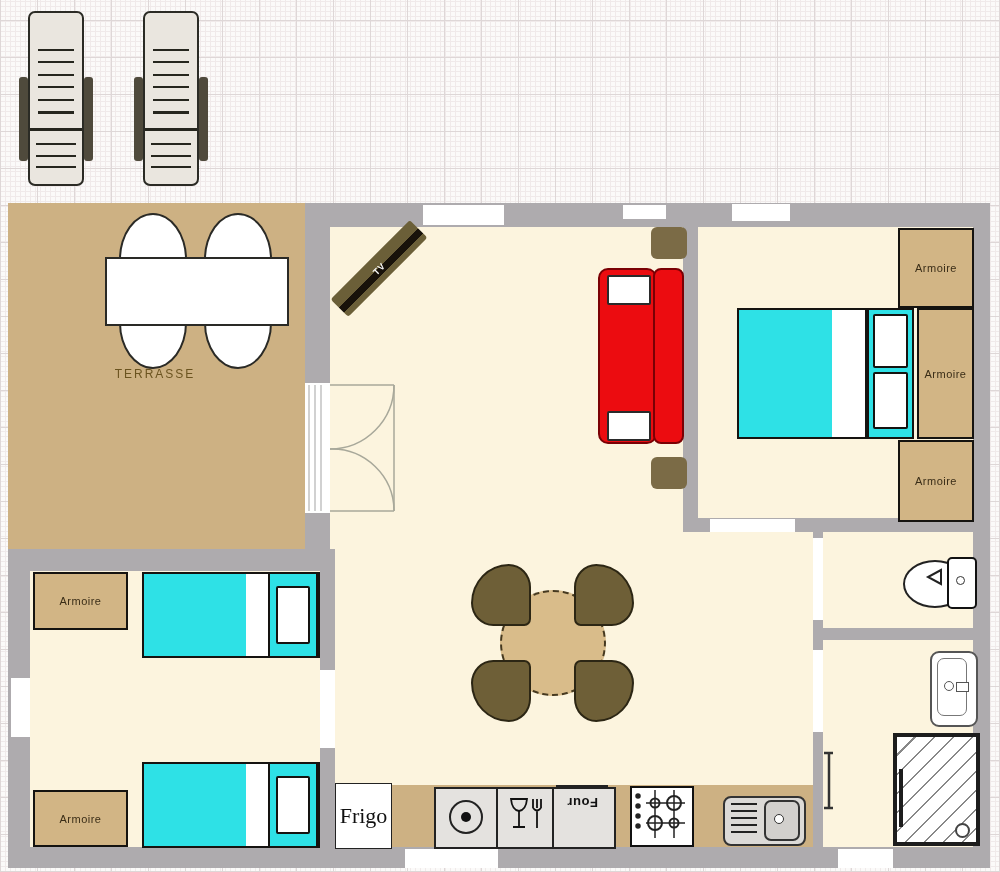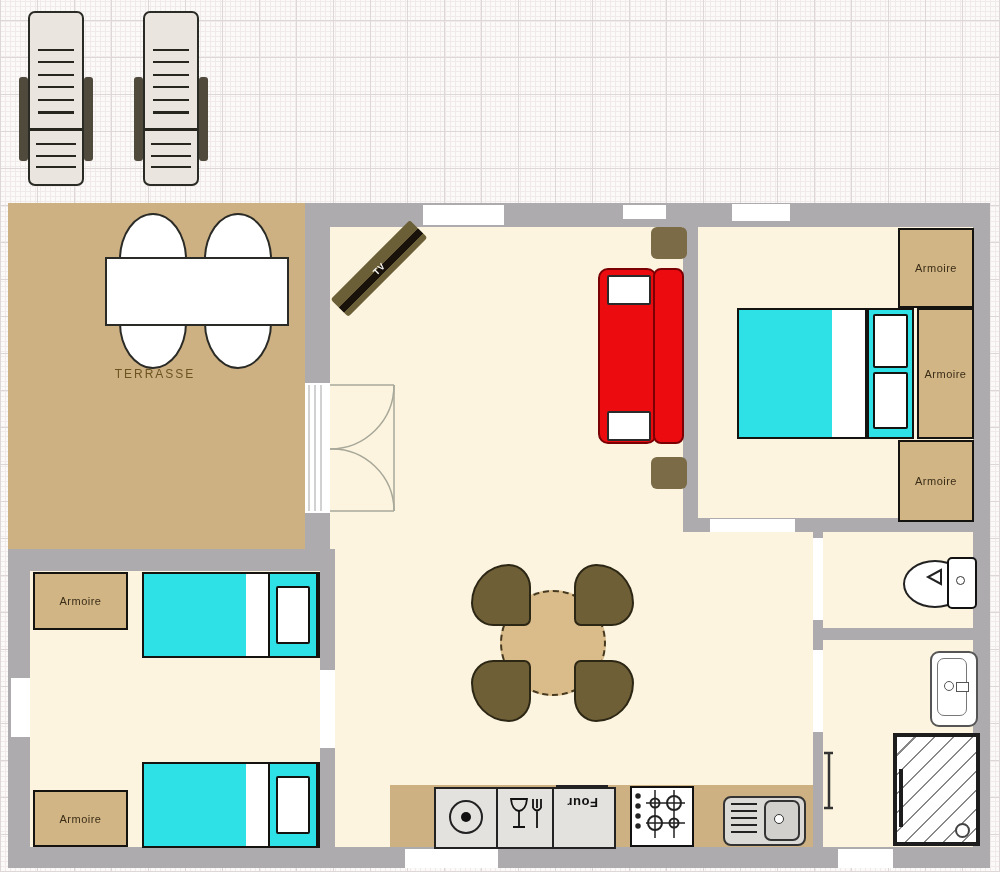--- a/index.html
+++ b/index.html
@@ -114,20 +114,23 @@
   <div class="abs" style="left:651px;top:227px;width:36px;height:32px;background:#7b6b46;border-radius:6px"></div>
   <div class="abs" style="left:651px;top:457px;width:36px;height:32px;background:#7b6b46;border-radius:6px"></div>
 
   <div class="abs circle" style="left:500px;top:590px;width:102px;height:102px;background:#d9bc8a;border:2px dashed #46391f"></div>
   <div class="dchair" style="left:471px;top:564px;border-radius:85% 50% 15% 50%"></div>
   <div class="dchair" style="left:574px;top:564px;border-radius:50% 85% 50% 15%"></div>
   <div class="dchair" style="left:471px;top:660px;border-radius:50% 15% 50% 85%"></div>
   <div class="dchair" style="left:574px;top:660px;border-radius:15% 50% 85% 50%"></div>
 
   <div class="terr" style="left:390px;top:785px;width:423px;height:62px"></div>
+  <div class="frigo">
+    <span>Frigo</span>
+  </div>
   <div class="ksq" style="left:434px;top:787px;width:61px;height:58px">
     <div class="abs circle" style="left:13px;top:11px;width:30px;height:30px;border:2.5px solid #222"></div>
     <div class="abs circle" style="left:25px;top:23px;width:10px;height:10px;background:#111"></div>
   </div>
   <div class="ksq" style="left:496px;top:787px;width:60px;height:58px"></div>
   <div class="ksq" style="left:552px;top:787px;width:60px;height:58px">
     <div class="abs" style="left:2px;top:-4px;width:52px;height:3px;background:#222"></div>
   </div>
   <div class="four-label">
     <span>Four</span>

